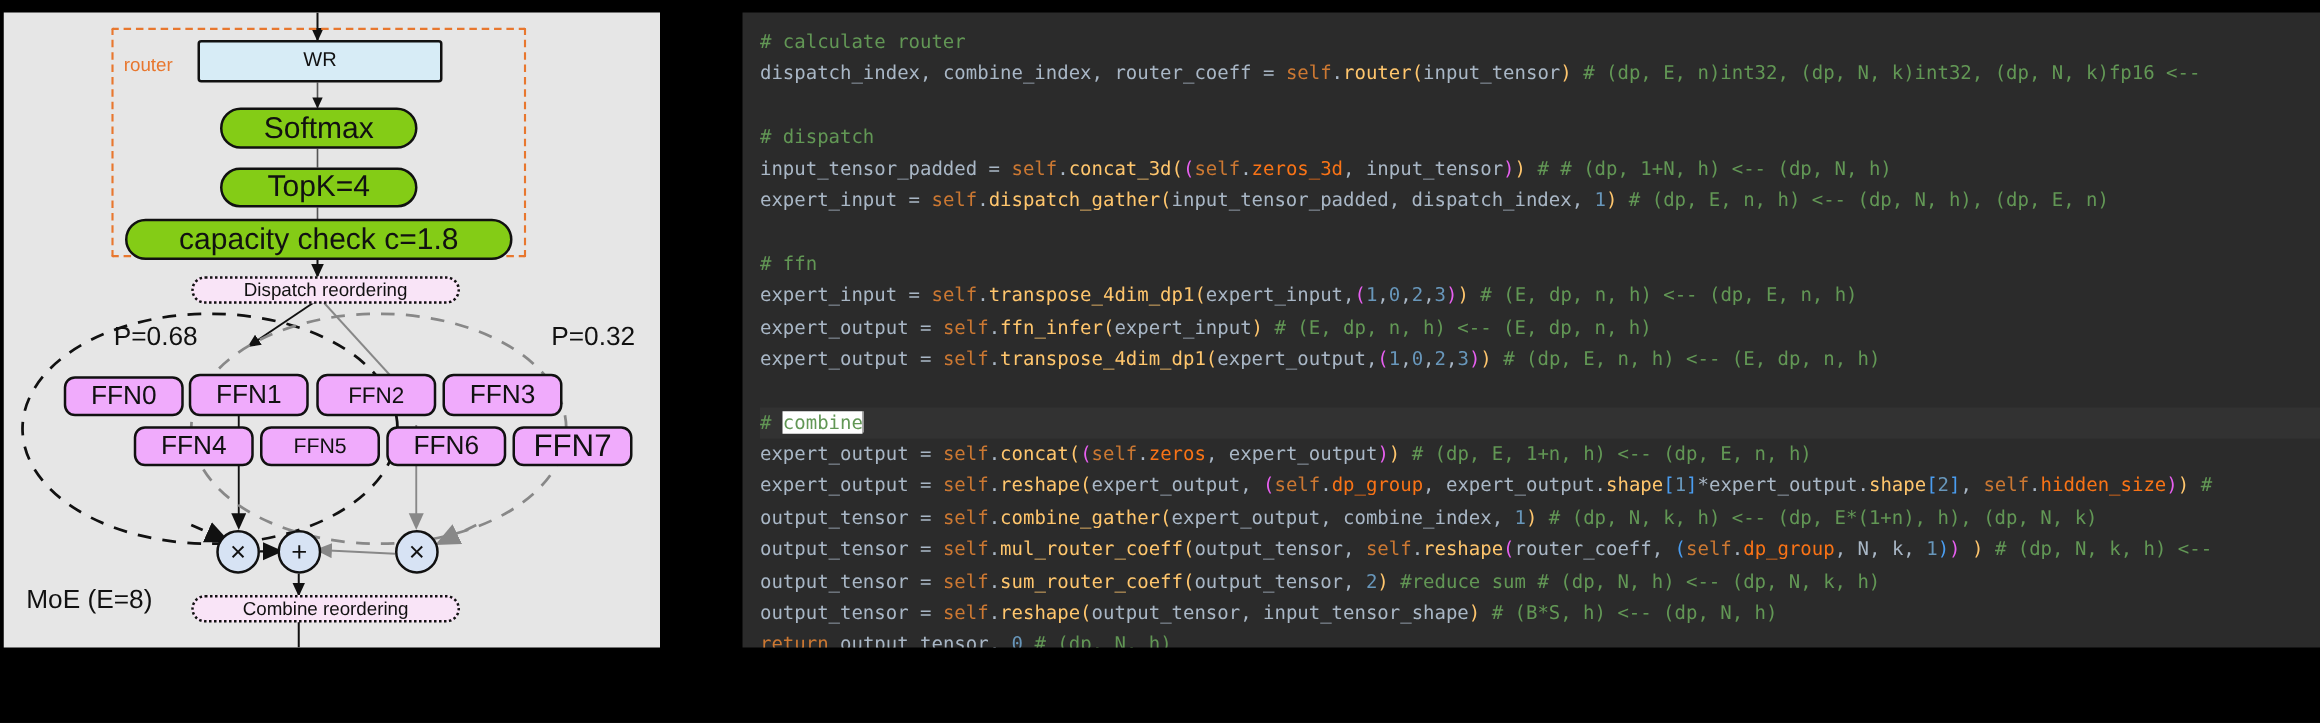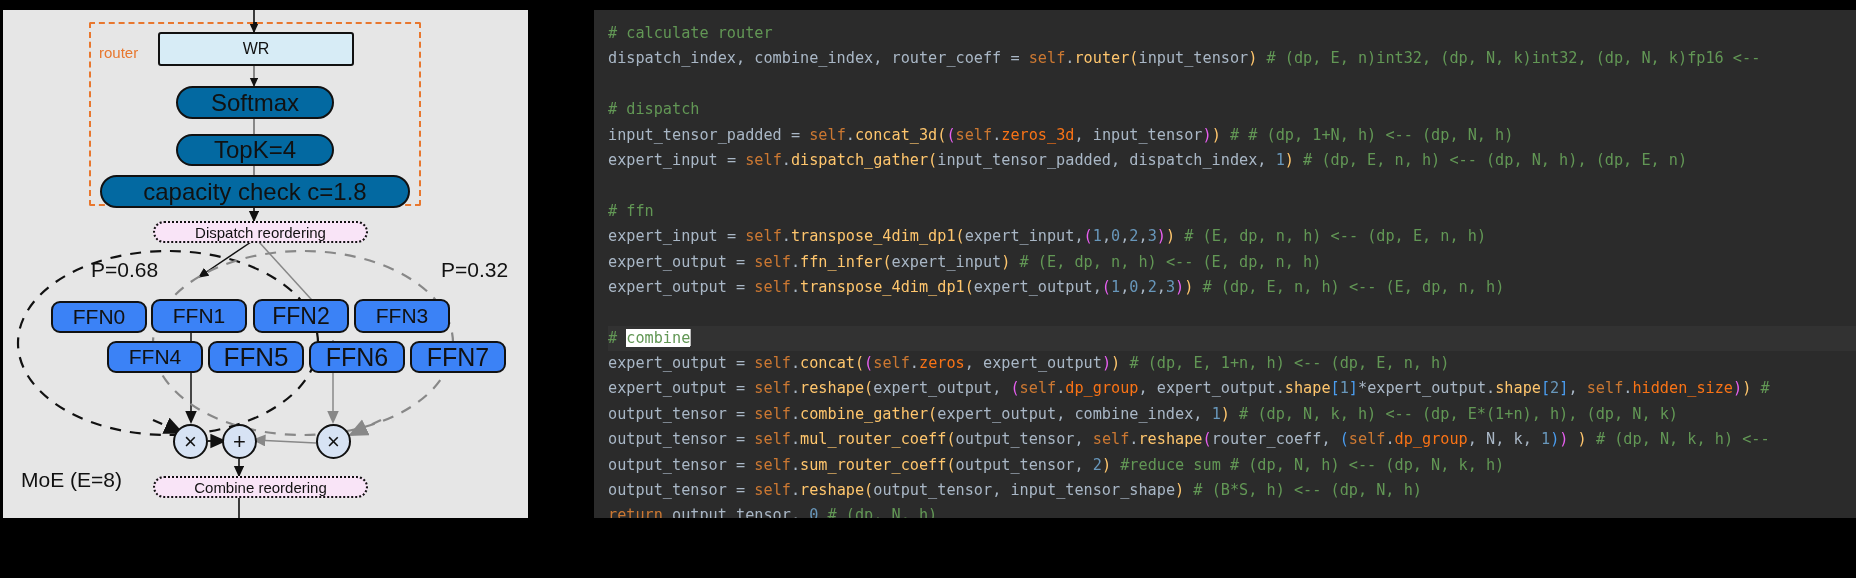--- a/index.html
+++ b/index.html
@@ -5,22 +5,22 @@
   html,body{margin:0;padding:0;background:#000;}
   body{width:1856px;height:578px;overflow:hidden;font-family:"Liberation Sans",sans-serif;}
   #root{position:relative;width:1856px;height:578px;background:#000;}
 
   
   #diagram{position:absolute;left:3px;top:10px;width:525px;height:508px;background:#e6e6e6;overflow:hidden;}
   #diagram svg{position:absolute;left:0;top:0;}
   .node{position:absolute;display:flex;align-items:center;justify-content:center;
         border:2.5px solid #111;box-sizing:border-box;white-space:nowrap;color:#111;}
   .n-wr{background:#d7ecf6;border-radius:3px;}
-  .n-round{background:#0369a1;border-radius:18px;}
-  .n-ffn{background:#3b82f6;border-radius:9px;border-width:2.5px;}
+  .n-round{background:#84cc16;border-radius:18px;}
+  .n-ffn{background:#f0abfc;border-radius:9px;border-width:2.5px;}
   .n-reorder{background:#f9e4f7;border-radius:11px;border:2.5px dotted #111;}
   .label-free{position:absolute;color:#111;white-space:nowrap;}
   .router-box{position:absolute;border:2px dashed #e8772e;border-radius:2px;box-sizing:border-box;}
   .router-tag{position:absolute;color:#e8772e;}
   .opnode{position:absolute;border:2.5px solid #111;border-radius:50%;background:#d7e3f4;
           display:flex;align-items:center;justify-content:center;color:#111;box-sizing:border-box;}
 
   
   #codepanel{position:absolute;left:558px;top:10px;width:1298px;height:508px;
              background:#2b2b2b;overflow:hidden;margin-left:36px;}
@@ -107,26 +107,26 @@
     <div class="node n-round" style="left:173px;top:124px;width:158px;height:32px;font-size:24px;">TopK=4</div>
     <div class="node n-round" style="left:97px;top:165px;width:310px;height:33px;font-size:24px;">capacity check c=1.8</div>
 
     <div class="node n-reorder" style="left:150px;top:211px;width:215px;height:22px;font-size:15px;">Dispatch reordering</div>
 
     <div class="label-free" style="left:88px;top:248px;font-size:21px;">P=0.68</div>
     <div class="label-free" style="left:438px;top:248px;font-size:21px;">P=0.32</div>
 
     <div class="node n-ffn" style="left:48px;top:291px;width:96px;height:32px;font-size:21px;">FFN0</div>
     <div class="node n-ffn" style="left:148px;top:289px;width:96px;height:34px;font-size:21px;">FFN1</div>
-    <div class="node n-ffn" style="left:250px;top:289px;width:96px;height:34px;font-size:23px;">FFN2</div>
+    <div class="node n-ffn" style="left:250px;top:289px;width:96px;height:34px;font-size:18px;">FFN2</div>
     <div class="node n-ffn" style="left:351px;top:289px;width:96px;height:34px;font-size:21px;">FFN3</div>
 
     <div class="node n-ffn" style="left:104px;top:331px;width:96px;height:32px;font-size:21px;">FFN4</div>
-    <div class="node n-ffn" style="left:205px;top:331px;width:96px;height:32px;font-size:26px;">FFN5</div>
-    <div class="node n-ffn" style="left:306px;top:331px;width:96px;height:32px;font-size:25px;">FFN6</div>
+    <div class="node n-ffn" style="left:205px;top:331px;width:96px;height:32px;font-size:17px;">FFN5</div>
+    <div class="node n-ffn" style="left:306px;top:331px;width:96px;height:32px;font-size:21px;">FFN6</div>
     <div class="node n-ffn" style="left:407px;top:331px;width:96px;height:32px;font-size:25px;">FFN7</div>
 
     <div class="opnode" style="left:170px;top:414px;width:35px;height:35px;font-size:22px;">×</div>
     <div class="opnode" style="left:219px;top:414px;width:35px;height:35px;font-size:22px;">+</div>
     <div class="opnode" style="left:313px;top:414px;width:35px;height:35px;font-size:22px;">×</div>
 
     <div class="node n-reorder" style="left:150px;top:466px;width:215px;height:22px;font-size:15px;">Combine reordering</div>
 
     <div class="label-free" style="left:18px;top:458px;font-size:21px;">MoE (E=8)</div>
   </div>

